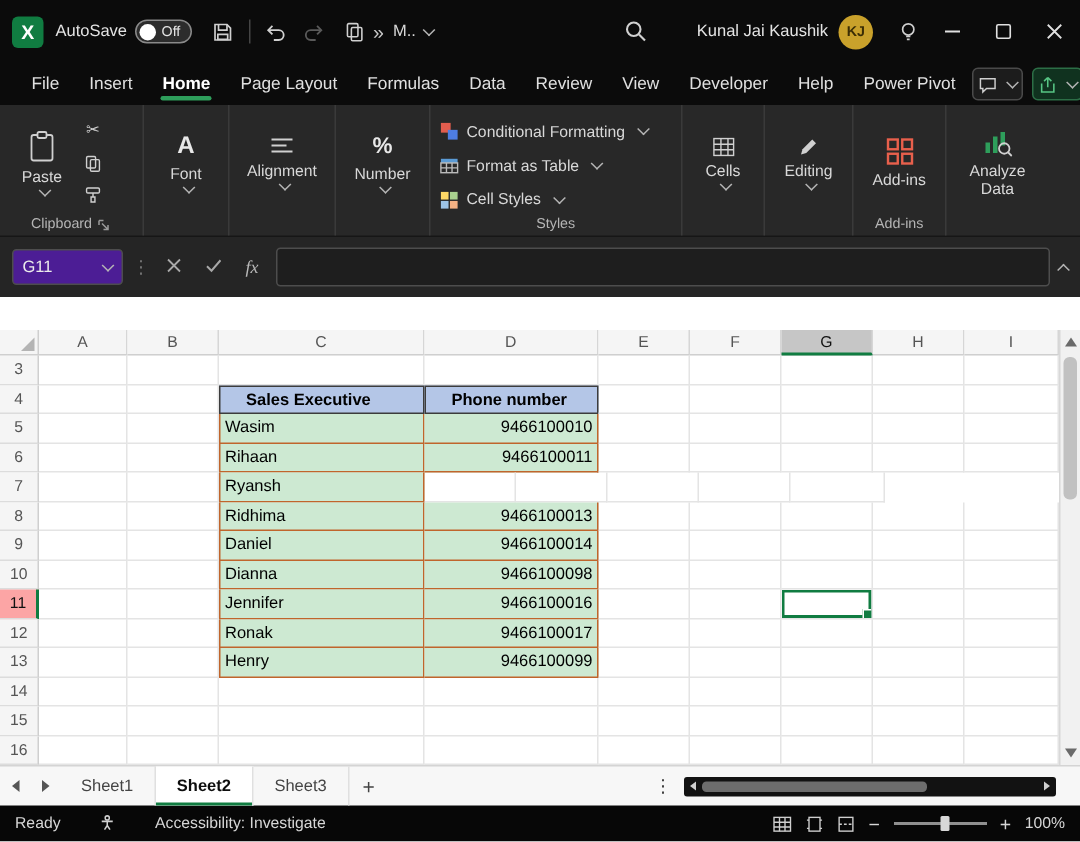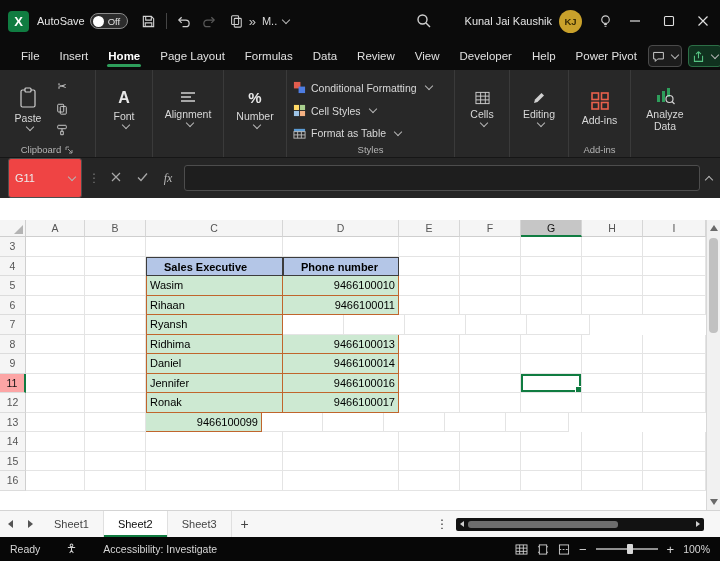--- a/index.html
+++ b/index.html
@@ -40,21 +40,21 @@
   .mini-col{ display:flex; flex-direction:column; justify-content:flex-start; gap:4px; padding:4px 2px; }
   .mini-btn{ width:20px; height:18px; background:none; border:none; display:flex; align-items:center; justify-content:center; cursor:pointer; color:#cfcfcf; font-size:11px; }
   .big-btn{ width:56px; display:flex; flex-direction:column; align-items:center; justify-content:center; gap:3px; cursor:pointer; font-size:10.5px; text-align:center; line-height:1.15; }
   .styles-col{ display:flex; flex-direction:column; justify-content:flex-start; gap:3px; padding-top:4px; }
   .styles-row{ display:flex; align-items:center; gap:5px; font-size:10.5px; height:20px; cursor:pointer; white-space:nowrap; }
   .bigA{ font-size:16px; font-weight:bold; color:#e8e8e8; }
   .pct{ font-size:15px; font-weight:bold; color:#e8e8e8; }
 
   
   .formulabar{ height:40px; background:#252525; display:flex; align-items:center; padding:0 8px; gap:6px; }
-  .namebox{ width:74px; height:40px; background:#ef4444; border:1px solid #4d4d4d; border-radius:3px; color:#ececec; font-size:11px; display:flex; align-items:center; justify-content:space-between; padding:0 6px; cursor:pointer;gap:29px; }
+  .namebox{ width:74px; height:24px; background:#4c1d95; border:1px solid #4d4d4d; border-radius:3px; color:#ececec; font-size:11px; display:flex; align-items:center; justify-content:space-between; padding:0 6px; cursor:pointer;gap:29px; }
   .fb-dots{ color:#777; font-size:12px; }
   .fb-btn{ background:none; border:none; color:#b9b9b9; font-size:11px; width:20px; height:20px; cursor:pointer; }
   .fx{ font-style:italic; font-family:"Liberation Serif",serif; font-size:12px; }
   .formula-input{ flex:1; height:26px; background:#1e1e1e; border:1px solid #4d4d4d; border-radius:3px; color:#eee; font-size:11px; padding:0 6px; line-height:24px; }
   .fb-collapse{ background:none; border:none; cursor:pointer; }
   .chev-up{ display:inline-block; width:6px; height:6px; border-right:1.4px solid #b5b5b5; border-bottom:1.4px solid #b5b5b5; transform:rotate(-135deg); }
 
   
   .gap-strip{ height:22px; background:#fff; }
   .gridwrap{ position:relative; height:290px; background:#fff; }
@@ -79,21 +79,21 @@
   .varrow{ position:absolute; left:3px; width:0; height:0; border-left:4px solid transparent; border-right:4px solid transparent; }
   .varrow.up{ top:5px; border-bottom:6px solid #6a6a6a; }
   .varrow.down{ bottom:5px; border-top:6px solid #6a6a6a; }
 
   
   .tabbar{ height:27px; background:#f7f7f7; border-top:1px solid #d4d4d4; display:flex; align-items:stretch; font-size:11px; color:#444; }
   .tab-nav{ width:20px; display:flex; align-items:center; justify-content:center; background:none; border:none; cursor:pointer; }
   .tri-l{ width:0; height:0; border-top:4px solid transparent; border-bottom:4px solid transparent; border-right:5px solid #555; }
   .tri-r{ width:0; height:0; border-top:4px solid transparent; border-bottom:4px solid transparent; border-left:5px solid #555; }
   .sheet-tab{ padding:0 14px; display:flex; align-items:center; border-right:1px solid #e0e0e0; cursor:pointer; position:relative; }
-  .sheet-tab.active{ background:#fff; font-weight:normal; color:#0d0d0d; }
+  .sheet-tab.active{ background:#fff; font-weight:bold; color:#0d0d0d; }
   .sheet-tab.active::after{ content:""; position:absolute; left:0; right:0; bottom:0; height:2.5px; background:#107c41; }
   .add-sheet{ width:26px; display:flex; align-items:center; justify-content:center; background:none; border:none; font-size:14px; color:#444; cursor:pointer; }
   .tab-dots{ margin-left:auto; display:flex; align-items:center; color:#333; font-size:12px; padding:0 8px; cursor:pointer; }
   .hscroll{ width:248px; height:13px; background:#121212; border-radius:2px; align-self:center; margin-right:16px; display:flex; align-items:center; padding:0 4px; gap:4px; }
   .hthumb{ height:7px; width:150px; background:#6d6d6d; border-radius:3px; }
   .htri-l{ width:0; height:0; border-top:3.5px solid transparent; border-bottom:3.5px solid transparent; border-right:4.5px solid #cfcfcf; }
   .htri-r{ width:0; height:0; border-top:3.5px solid transparent; border-bottom:3.5px solid transparent; border-left:4.5px solid #cfcfcf; margin-left:auto; }
 
   
   .statusbar{ height:24px; background:#070707; color:#d6d6d6; display:flex; align-items:center; font-size:10.5px; padding:0 10px; gap:8px; }
@@ -273,35 +273,35 @@
       <div class="styles-row">
         <svg width="13" height="13" viewBox="0 0 14 14">
             <rect x="1" y="1" width="7" height="7" fill="#e25d4e"></rect>
             <rect x="6" y="6" width="7" height="7" fill="#4e7de2"></rect>
           </svg>
         <span>Conditional Formatting</span>
         <span class="chev"></span>
       </div>
       <div class="styles-row">
         <svg width="13" height="13" viewBox="0 0 14 14">
+            <rect x="1" y="2" width="12" height="3" fill="#5b9bd5"></rect>
+            <rect x="1" y="5" width="12" height="7" fill="none" stroke="#bdbdbd"></rect>
+            <path d="M1 8.5h12M5 5v7M9 5v7" stroke="#bdbdbd"></path>
+          </svg>
+        <span>Format as Table</span>
+        <span class="chev"></span>
+      </div>
+      <div class="styles-row">
+        <svg width="13" height="13" viewBox="0 0 14 14">
             <rect x="1" y="1" width="5.5" height="5.5" fill="#ffd966"></rect>
             <rect x="7.5" y="1" width="5.5" height="5.5" fill="#a9d08e"></rect>
             <rect x="1" y="7.5" width="5.5" height="5.5" fill="#9dc3e6"></rect>
             <rect x="7.5" y="7.5" width="5.5" height="5.5" fill="#f4b183"></rect>
           </svg>
         <span>Cell Styles</span>
-        <span class="chev"></span>
-      </div>
-      <div class="styles-row">
-        <svg width="13" height="13" viewBox="0 0 14 14">
-            <rect x="1" y="2" width="12" height="3" fill="#5b9bd5"></rect>
-            <rect x="1" y="5" width="12" height="7" fill="none" stroke="#bdbdbd"></rect>
-            <path d="M1 8.5h12M5 5v7M9 5v7" stroke="#bdbdbd"></path>
-          </svg>
-        <span>Format as Table</span>
         <span class="chev"></span>
       </div>
     </div>
     <div class="glabel">
         <span>Styles</span>
       </div>
   </div>
 
   <div class="rgroup">
     <div class="big-btn" style="width:42px;">
@@ -469,20 +469,32 @@
         <div class="cell" style="width:61px"></div>
         <div class="cell tbl bl" style="width:137px">Daniel</div>
         <div class="cell tbl num" style="width:116px">9466100014</div>
         <div class="cell" style="width:61px"></div>
         <div class="cell" style="width:61px"></div>
         <div class="cell" style="width:61px"></div>
         <div class="cell" style="width:61px"></div>
         <div class="cell" style="width:63px"></div>
       </div>
       <div class="grow">
+        <div class="rhead">10</div>
+        <div class="cell" style="width:59px"></div>
+        <div class="cell" style="width:61px"></div>
+        <div class="cell tbl bl" style="width:137px">Dianna</div>
+        <div class="cell tbl num" style="width:116px">9466100098</div>
+        <div class="cell" style="width:61px"></div>
+        <div class="cell" style="width:61px"></div>
+        <div class="cell" style="width:61px"></div>
+        <div class="cell" style="width:61px"></div>
+        <div class="cell" style="width:63px"></div>
+      </div>
+      <div class="grow">
         <div class="rhead hl">11</div>
         <div class="cell" style="width:59px"></div>
         <div class="cell" style="width:61px"></div>
         <div class="cell tbl bl" style="width:137px">Jennifer</div>
         <div class="cell tbl num" style="width:116px">9466100016</div>
         <div class="cell" style="width:61px"></div>
         <div class="cell" style="width:61px"></div>
         <div class="cell sel" style="width:61px"></div>
         <div class="cell" style="width:61px"></div>
         <div class="cell" style="width:63px"></div>
@@ -496,20 +508,21 @@
         <div class="cell" style="width:61px"></div>
         <div class="cell" style="width:61px"></div>
         <div class="cell" style="width:61px"></div>
         <div class="cell" style="width:61px"></div>
         <div class="cell" style="width:63px"></div>
       </div>
       <div class="grow">
         <div class="rhead">13</div>
         <div class="cell" style="width:59px"></div>
         <div class="cell" style="width:61px"></div>
+        <div class="cell tbl bl" style="width:137px">Henry</div>
         <div class="cell tbl num" style="width:116px">9466100099</div>
         <div class="cell" style="width:61px"></div>
         <div class="cell" style="width:61px"></div>
         <div class="cell" style="width:61px"></div>
         <div class="cell" style="width:61px"></div>
         <div class="cell" style="width:63px"></div>
       </div>
       <div class="grow">
         <div class="rhead">14</div>
         <div class="cell" style="width:59px"></div>

